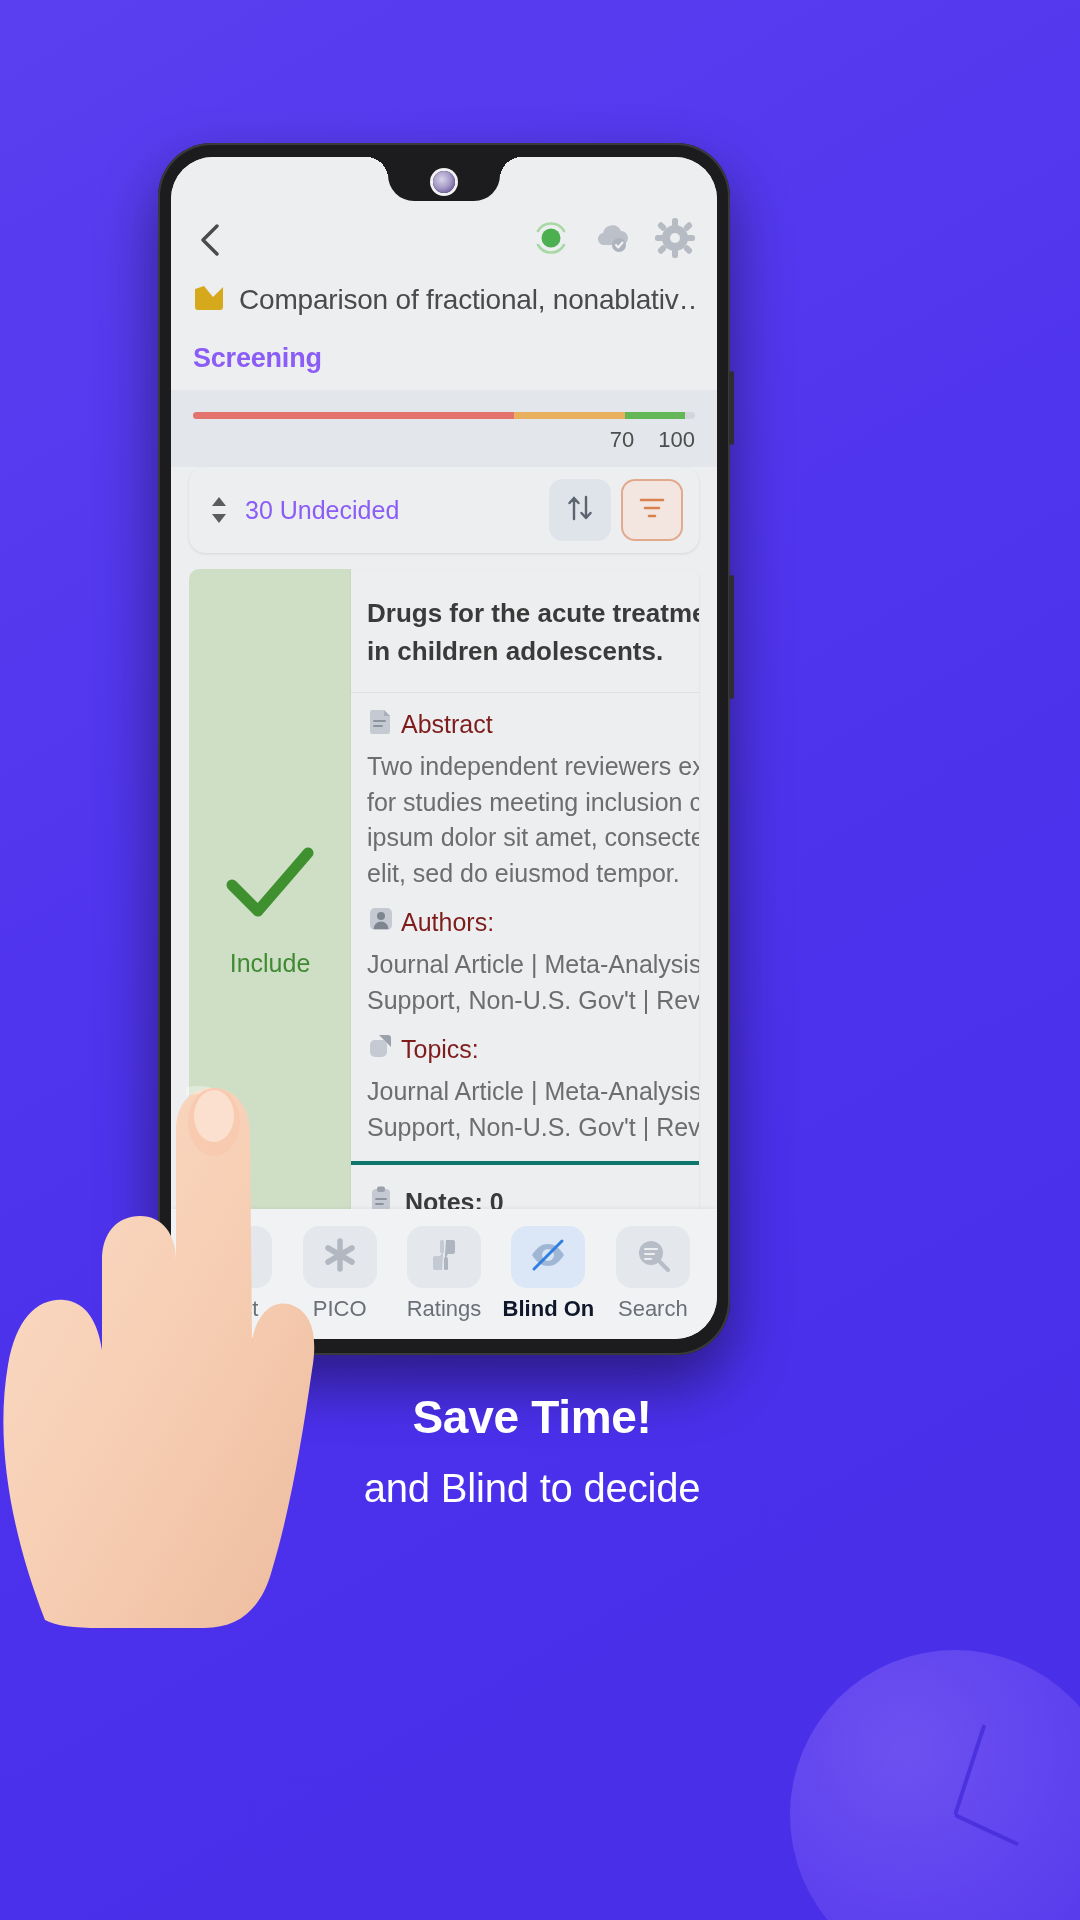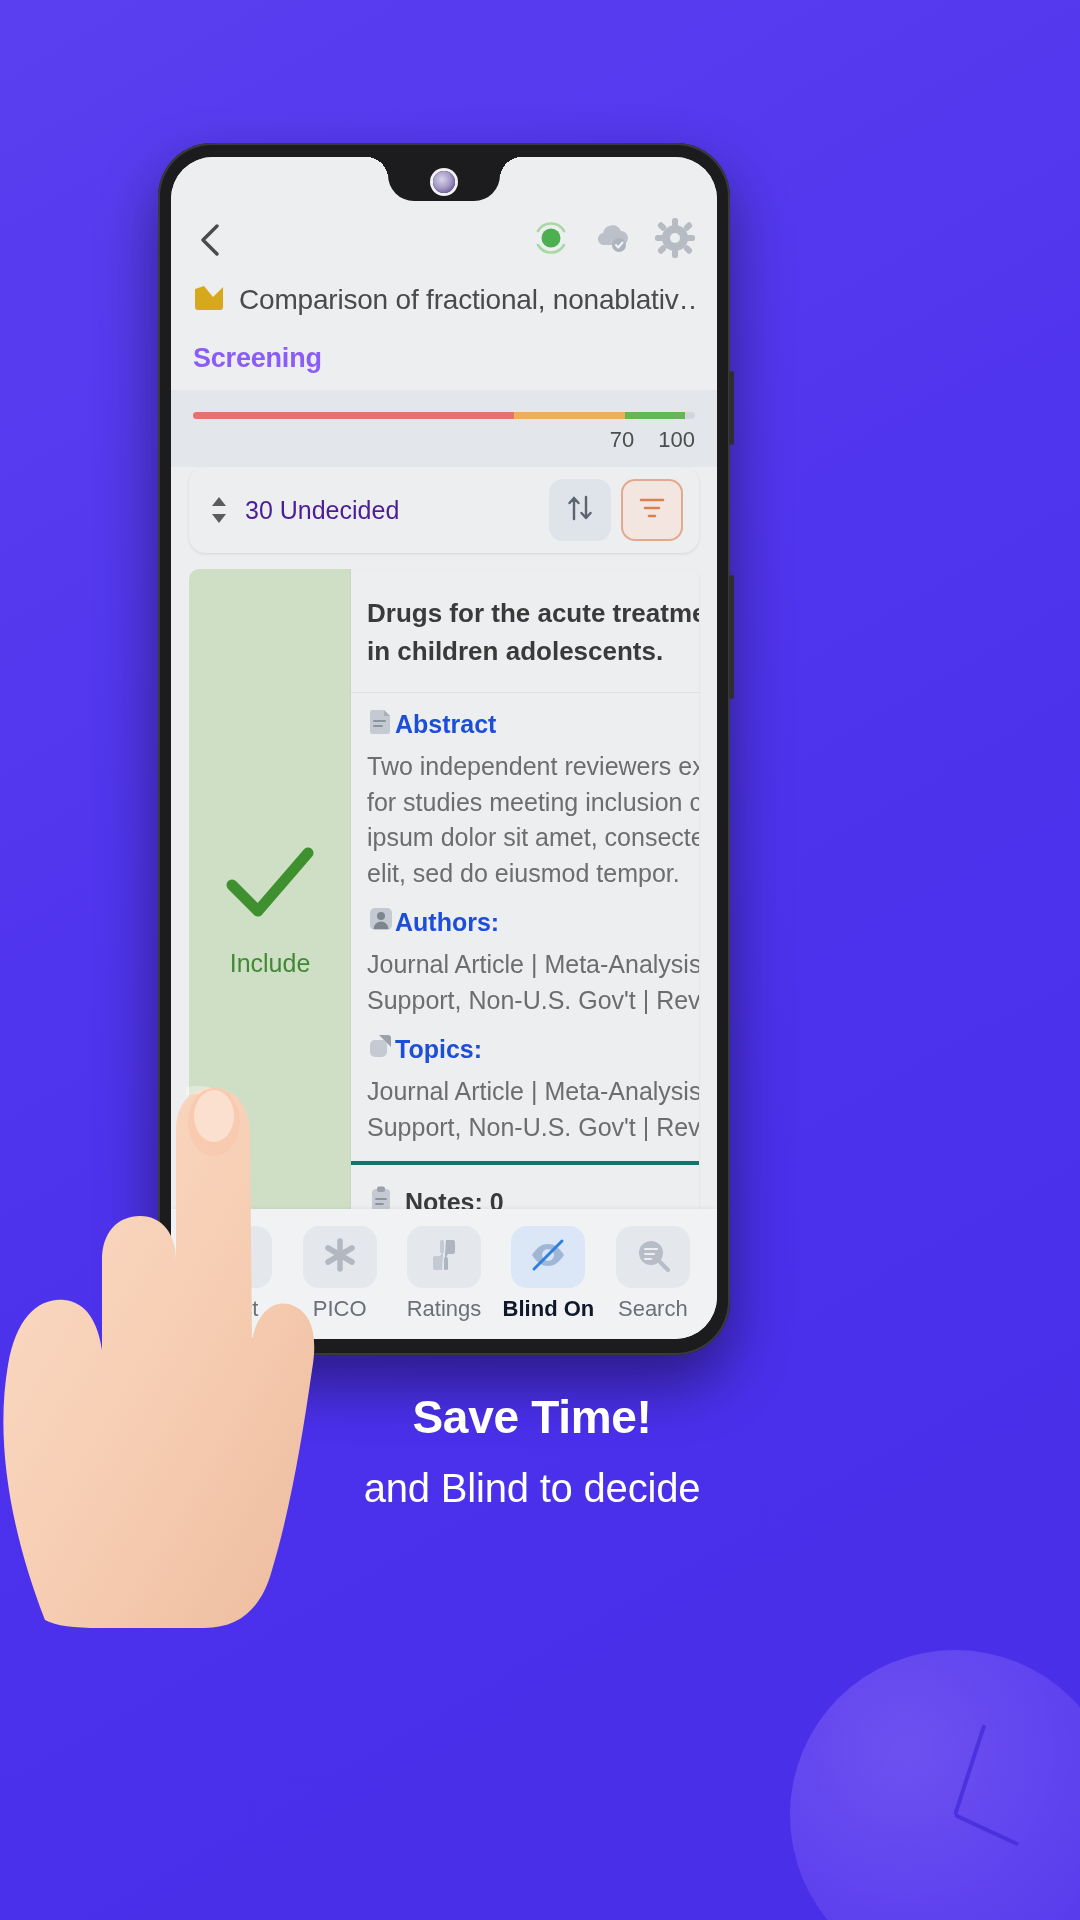--- a/index.html
+++ b/index.html
@@ -115,21 +115,21 @@
   }
 
   
   .filter-card {
     margin: 0 18px; background:#eceef0; border-radius:16px;
     display:flex; align-items:center; padding:16px 16px;
     box-shadow: 0 1px 3px rgba(0,0,0,.10);
     height:86px;
   }
   .sort-arrows { width:28px; display:flex; justify-content:center; }
-  .undecided-label { font-size:25px; color:#4c1d95; margin-left:12px; flex:1; }
+  .undecided-label { font-size:25px; color:#8b5cf6; margin-left:12px; flex:1; }
   .sq-btn {
     width:62px; height:62px; border-radius:14px; background:#dfe3ea;
     display:flex; align-items:center; justify-content:center; margin-left:10px;
   }
   .sq-btn.outlined { background:#f3e6e0; border:2px solid #e3a98d; }
 
   
   .swipe-area { display:flex; margin: 16px 18px 0 18px; height:680px; }
   .swipe-left {
     width:162px; background:#cfdfc6; border-top-left-radius:10px; border-bottom-left-radius:10px;
@@ -142,22 +142,22 @@
   .article-card {
     flex:1; background:#eceef0; border-top-right-radius:10px;
     overflow:hidden; box-shadow:0 1px 3px rgba(0,0,0,.08);
   }
   .art-title {
     padding:26px 0 22px 16px; font-size:26px; font-weight:700; color:#3a3a3a;
     line-height:1.45; border-bottom:1px solid #dfe1e5; white-space:nowrap;
   }
   .sec { padding:14px 0 0 16px; }
   .sec-head {
-    display:flex; align-items:center; gap:0;
-    font-size:25px; font-weight:700; color:#1d4ed8; margin-bottom:8px;
+    display:flex; align-items:center; gap:6px;
+    font-size:25px; font-weight:400; color:#7f1d1d; margin-bottom:8px;
   }
   .sec-body {
     font-size:25px; color:#6d6d6d; line-height:1.42; white-space:nowrap;
   }
   .notes-row {
     border-top:4px solid #0f766e; margin-top:16px;
     padding:20px 0 20px 16px; display:flex; align-items:center; gap:10px;
     font-size:25px; font-weight:700; color:#3a3a3a;
   }
   .decide-row {

